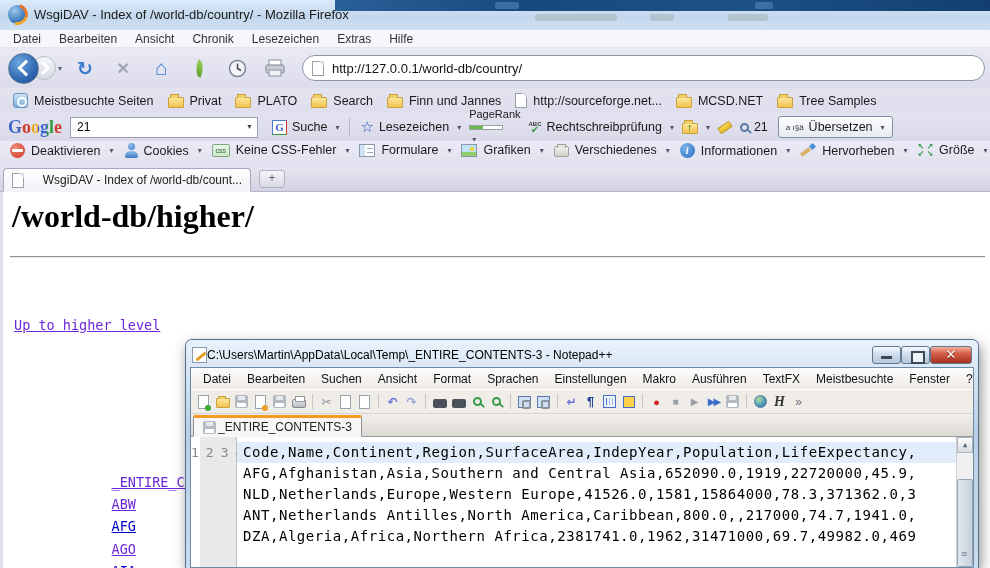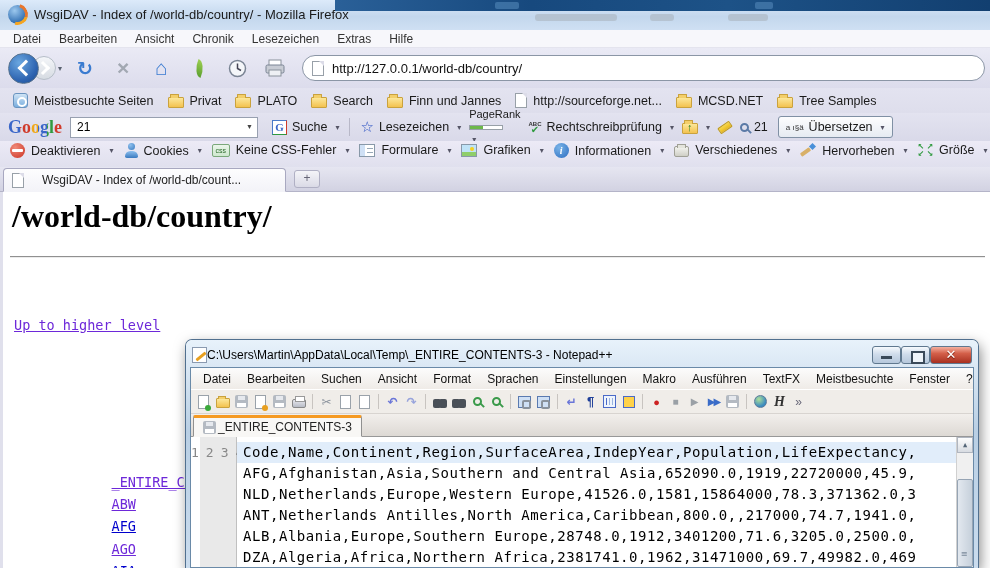--- a/index.html
+++ b/index.html
@@ -131,23 +131,23 @@
     background:#d8b068;transform:rotate(-35deg);border-radius:1px;}
   .i-brush::after{content:"";position:absolute;right:1px;top:1px;width:5px;height:5px;
     background:#4a90d9;transform:rotate(45deg);}
   .i-resize{display:flex;flex-direction:column;color:#2f9a3f;font-size:8px;line-height:7px;font-weight:bold;}
   .i-resize::before{content:"↖ ↗";}
   .i-resize::after{content:"↙ ↘";}
 
   .tabbar{position:absolute;top:167px;left:0;right:0;height:25px;
     background:linear-gradient(#e6e6f1,#d2d2e2);border-bottom:1px solid #b4b4c8;
     display:flex;align-items:flex-end;padding-left:3px;}
-  .tab-active{height:24px;margin-bottom:-1px;width:283px;
+  .tab-active{height:24px;margin-bottom:-1px;width:248px;
     background:linear-gradient(#fdfdfe,#f3f3f8);border:1px solid #a8a8c0;border-bottom:1px solid #f3f3f8;
-    border-radius:4px 4px 0 0;display:flex;align-items:center;gap:18px;padding:0 8px;font-size:12px;color:#222;}
+    border-radius:4px 4px 0 0;display:flex;align-items:center;gap:18px;padding:0 8px;font-size:12px;color:#222;justify-content:space-between;}
   .tab-new{width:26px;height:18px;margin:0 0 3px 8px;background:linear-gradient(#f4f4f8,#dadae6);
     border:1px solid #b0b0c4;border-radius:3px;text-align:center;font-size:12px;color:#667;line-height:15px;}
 
   
   .content{position:absolute;top:192px;left:0;right:0;bottom:0;background:#fff;
     border-left:3px solid #e0e0ec;overflow:hidden;}
   .page-title{position:absolute;left:9px;top:6px;font-family:"Liberation Serif","DejaVu Serif",serif;
     font-weight:bold;font-size:32px;color:#000;}
   .page-hr{position:absolute;left:7px;right:5px;top:64px;height:2px;
     border-top:1px solid #909090;border-bottom:1px solid #ececec;}
@@ -393,26 +393,26 @@
       </div>
     <div class="dev dd">
         <span class="i-form"></span>
         <span>Formulare</span>
       </div>
     <div class="dev dd">
         <span class="i-img"></span>
         <span>Grafiken</span>
       </div>
     <div class="dev dd">
+        <span class="i-box3d"></span>
+        <span>Verschiedenes</span>
+      </div>
+    <div class="dev dd">
         <span class="i-info"></span>
         <span>Informationen</span>
-      </div>
-    <div class="dev dd">
-        <span class="i-box3d"></span>
-        <span>Verschiedenes</span>
       </div>
     <div class="dev dd">
         <span class="i-brush"></span>
         <span>Hervorheben</span>
       </div>
     <div class="dev dd">
         <span class="i-resize"></span>
         <span>Größe</span>
       </div>
 
@@ -420,21 +420,21 @@
 
   <div class="tabbar">
     <div class="tab-active">
       <span class="i-page"></span>
       <span>WsgiDAV - Index of /world-db/count...</span>
     </div>
     <div class="tab-new">+</div>
   </div>
 
   <div class="content">
-    <div class="page-title">/world-db/country/</div>
+    <div class="page-title">/world-db/higher/</div>
     <div class="page-hr"></div>
     <div class="listing">
       <div class="row"><a class="v" href="#">Up to higher level</a></div>
       <div>
         
       <div class="row">
             <span class="col-name"><a href="#" class="v">_ENTIRE_CONTENTS</a></span><span class="col-type">Database Table Contents</span><span>Sun, 06 Dec 2009 11:18:19 GMT</span>
           </div><div class="row">
             <span class="col-name"><a href="#" class="v">ABW</a></span><span class="col-type">Database Record</span><span>Sun, 06 Dec 2009 11:18:19 GMT</span>
           </div><div class="row">
@@ -557,21 +557,20 @@
     </div>
     <div class="npp-editor">
       <div class="gutter"><span class="ln">1</span><span class="ln">2</span><span class="ln">3</span><span class="ln">4</span><span class="ln">5</span><span class="ln">6</span></div>
       <div class="code">
         <div>
 
         <div class="cl hl">Code,Name,Continent,Region,SurfaceArea,IndepYear,Population,LifeExpectancy,</div>
             <div class="cl">AFG,Afghanistan,Asia,Southern and Central Asia,652090.0,1919,22720000,45.9,</div>
             <div class="cl">NLD,Netherlands,Europe,Western Europe,41526.0,1581,15864000,78.3,371362.0,3</div>
             <div class="cl">ANT,Netherlands Antilles,North America,Caribbean,800.0,,217000,74.7,1941.0,</div>
-            <div class="cl">ALB,Albania,Europe,Southern Europe,28748.0,1912,3401200,71.6,3205.0,2500.0,</div>
             <div class="cl">DZA,Algeria,Africa,Northern Africa,2381741.0,1962,31471000,69.7,49982.0,469</div>
           </div>
       </div>
       <div class="vscroll">
         <div class="sb-btn"></div>
         <div class="sb-thumb"></div>
       </div>
     </div>
   </div>
 </div>

